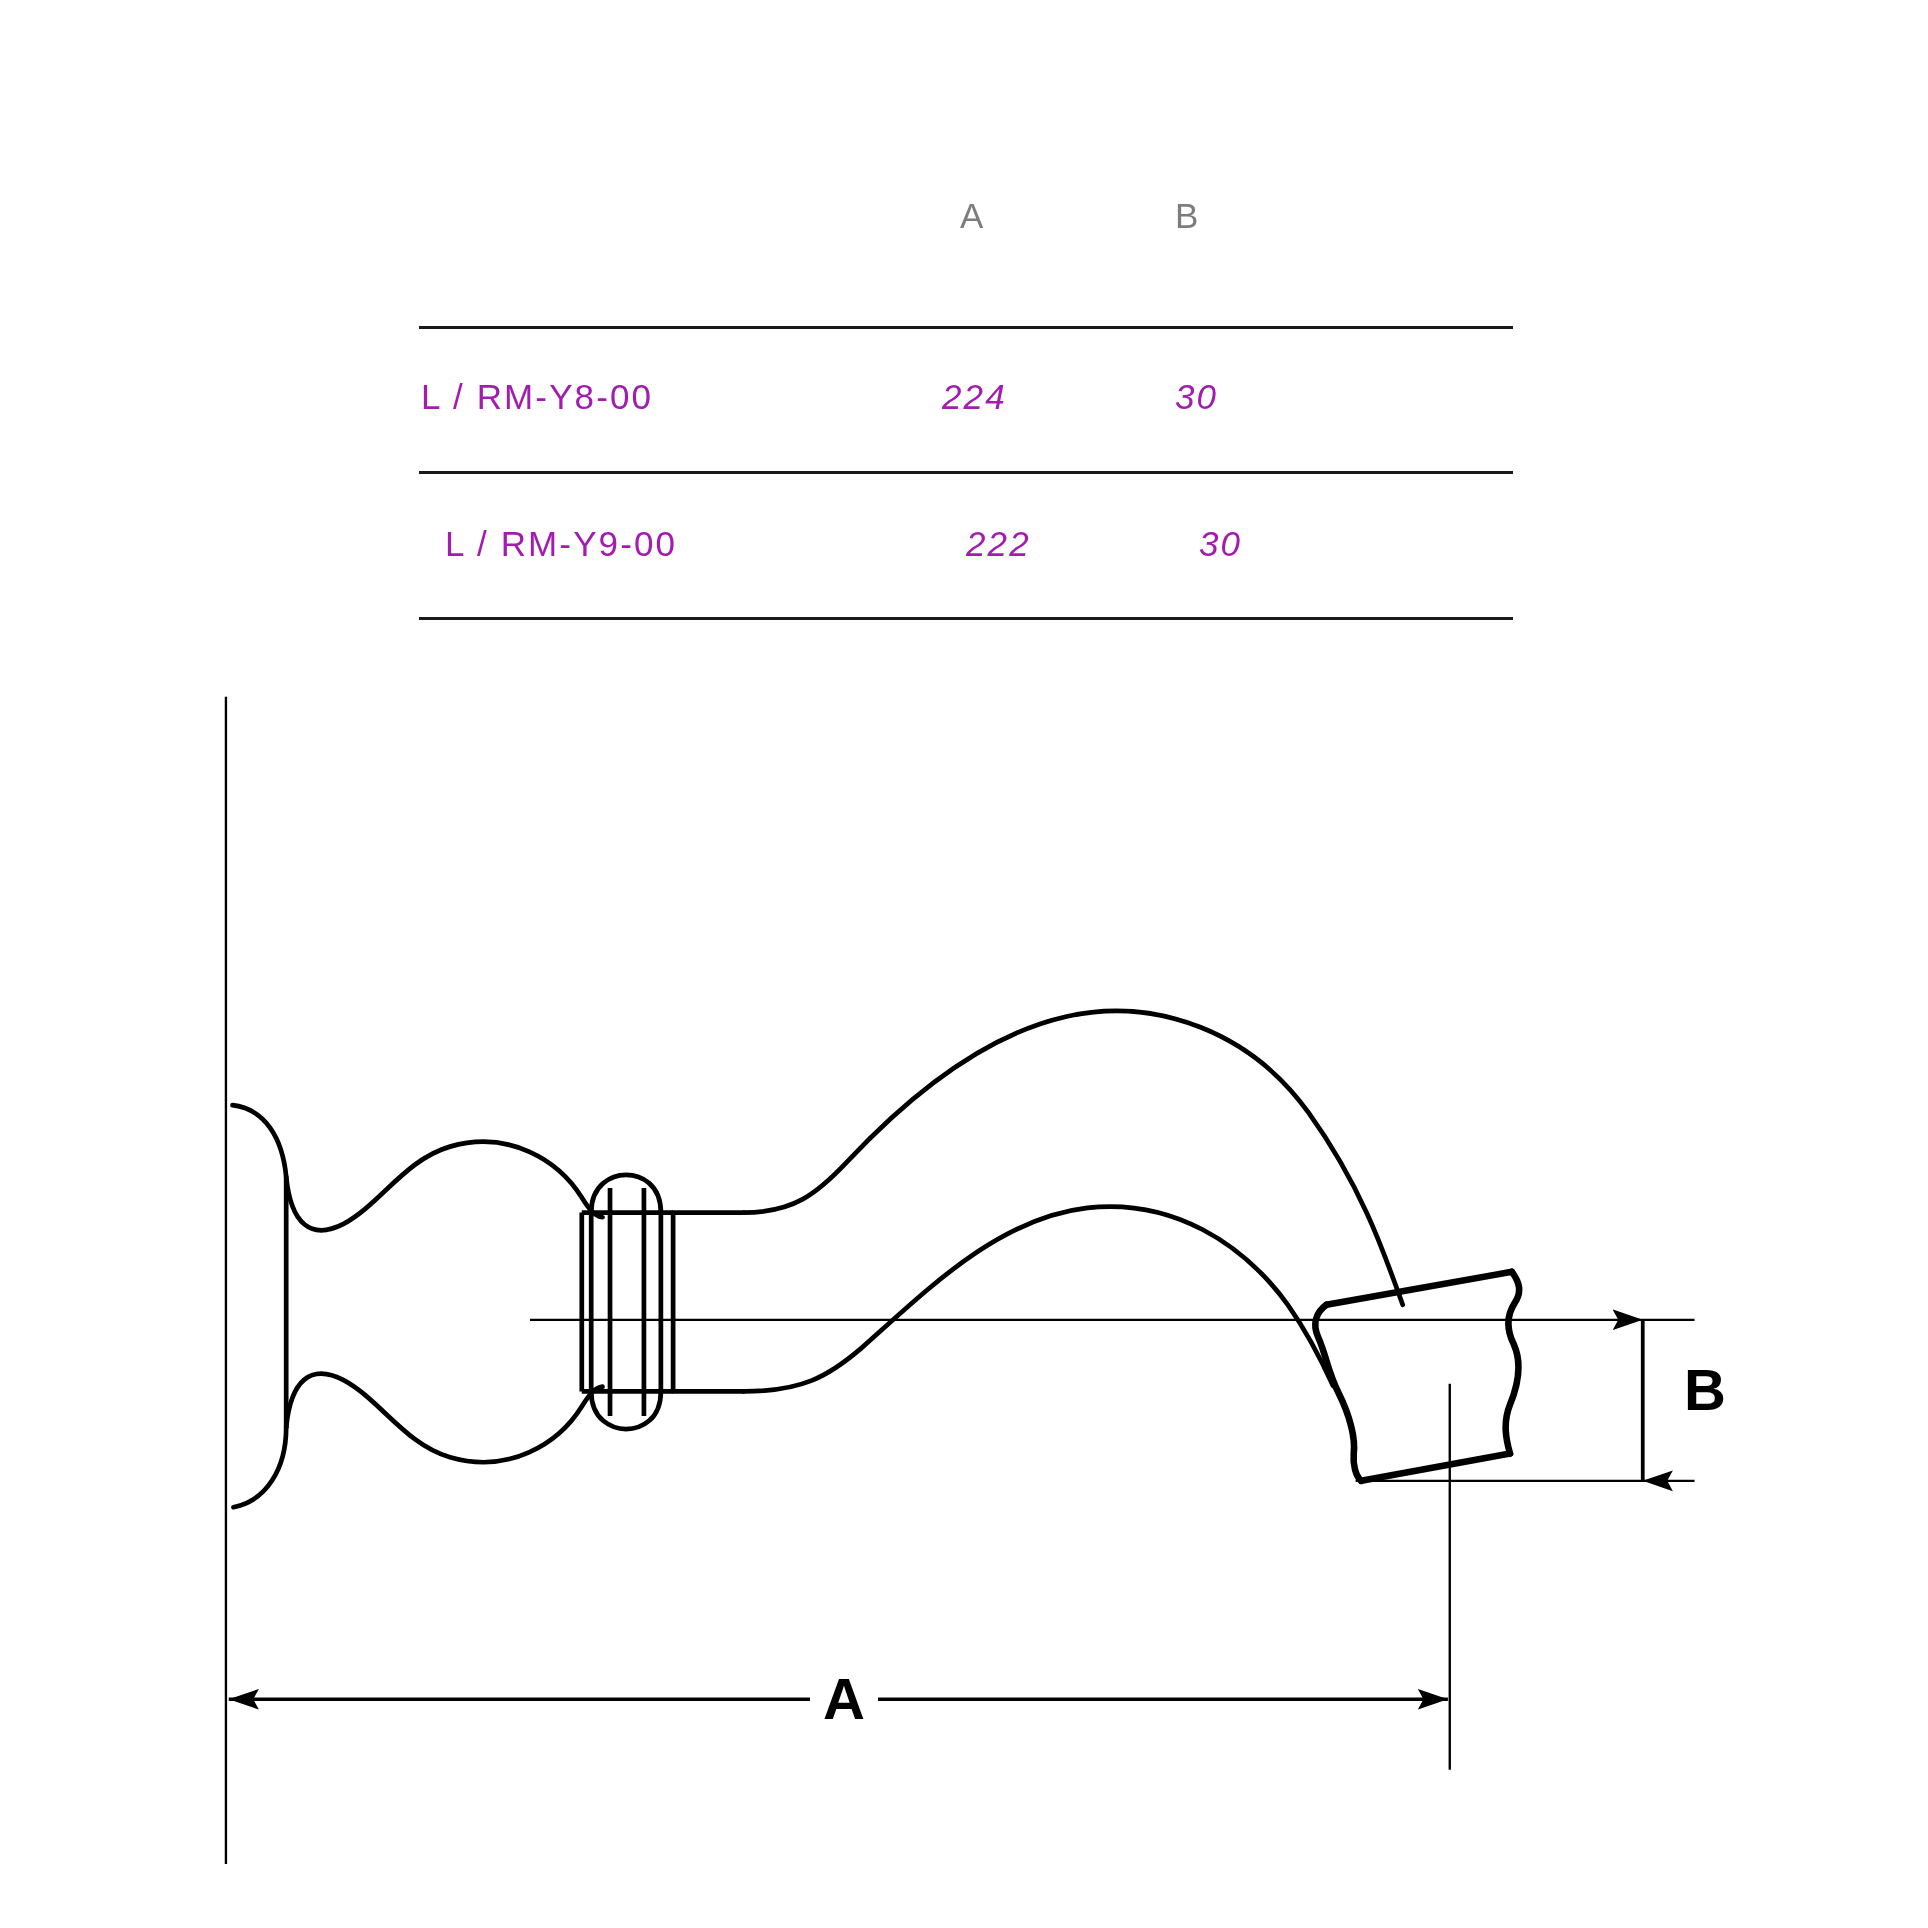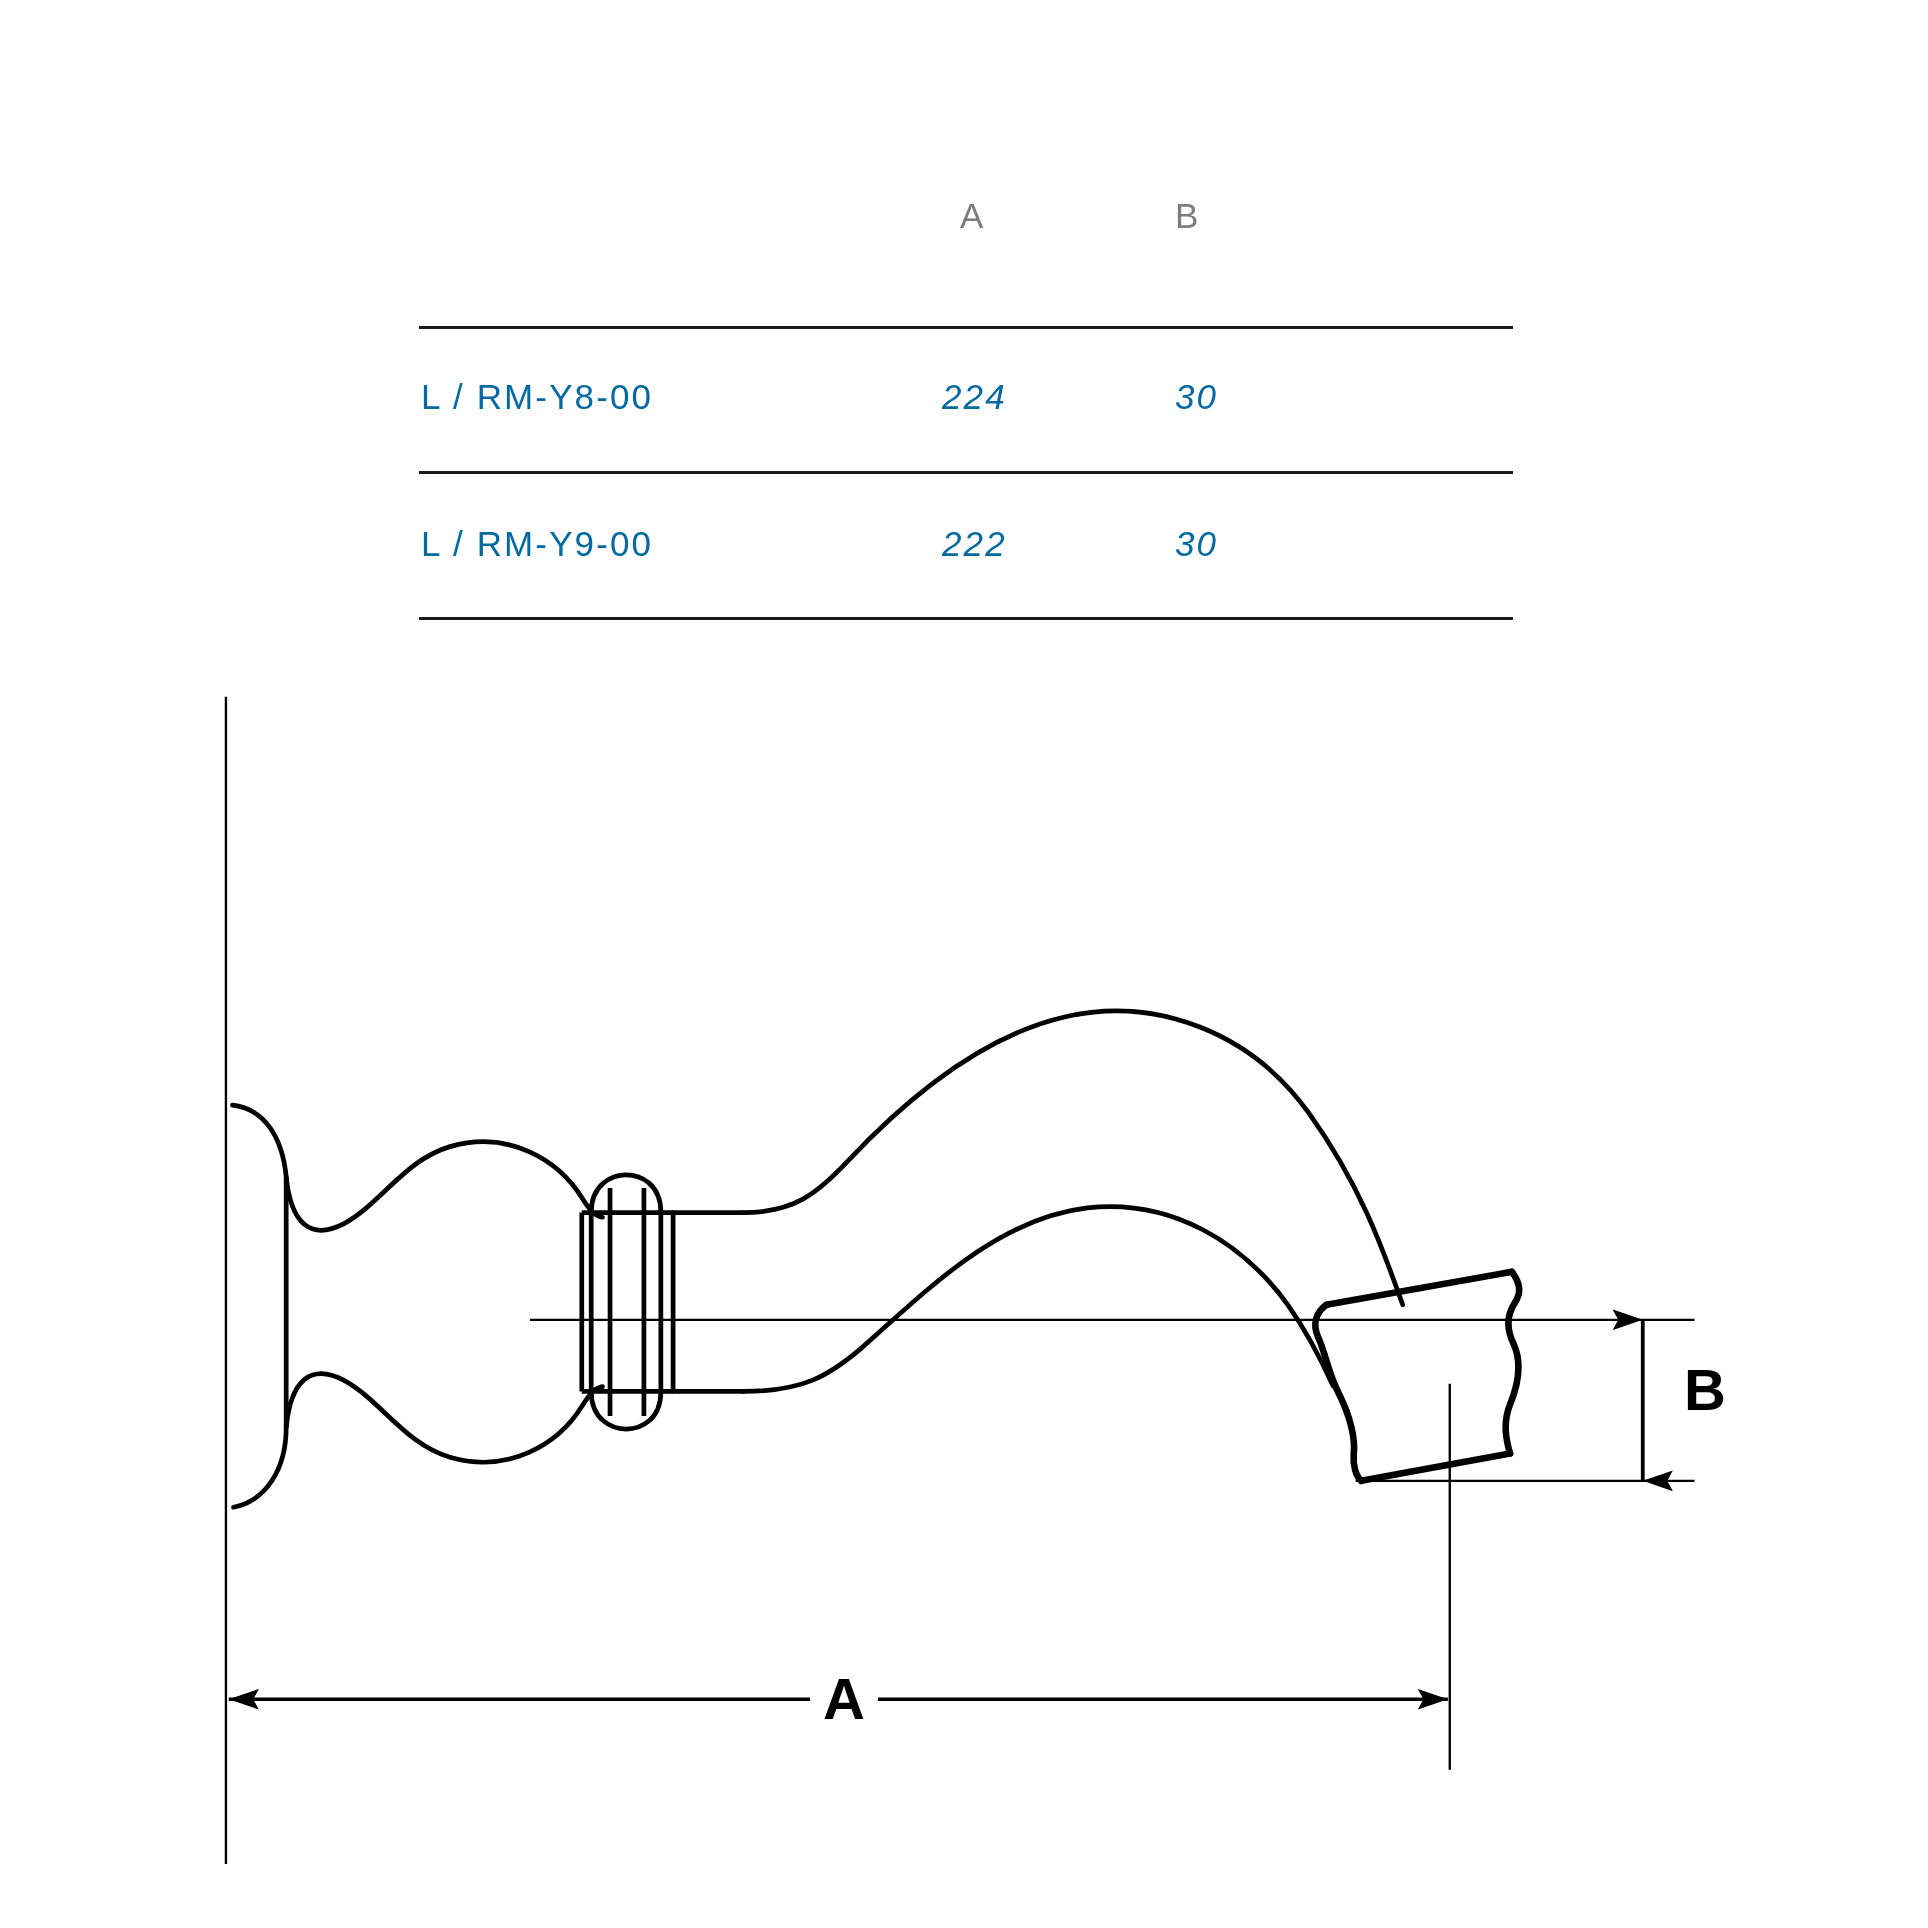--- a/index.html
+++ b/index.html
@@ -11,26 +11,26 @@
   .spec-table{position:absolute;left:0;top:0;width:1928px;height:659px;}
   .hdr{position:absolute;color:#7d7d7d;font-size:35px;letter-spacing:0.9px;}
   .hdr-a{left:960px;top:196px;}
   .hdr-b{left:1175px;top:196px;}
 
   .rule{position:absolute;left:419px;width:1094px;height:2.8px;background:#1a1a1a;}
   .rule-1{top:326px;}
   .rule-2{top:471px;}
   .rule-3{top:617px;}
 
-  .cell{position:absolute;color:#0369a1;font-size:35px;letter-spacing:2.1px;white-space:nowrap;}
+  .cell{position:absolute;color:#a21caf;font-size:35px;letter-spacing:2.1px;white-space:nowrap;}
   .cell-code{left:421px;}
   .cell-a{left:942px;font-style:italic;}
   .cell-b{left:1175px;font-style:italic;}
   .row-1 .cell{top:377px;}
-  .row-2 .cell{top:524px;}
+  .row-2 .cell{top:524px;margin-left:24px;}
 
   
   .drawing{position:absolute;left:0;top:0;width:1928px;height:1928px;}
   .drawing svg{display:block;}
 
   .dim-label{position:absolute;font-size:58px;font-weight:bold;color:#000;
              font-family:"Liberation Sans","DejaVu Sans",sans-serif;}
   .dim-label-a{left:810px;top:1665px;background:#fff;padding:0 13px;}
   .dim-label-b{left:1684px;top:1356px;}
 </style>

